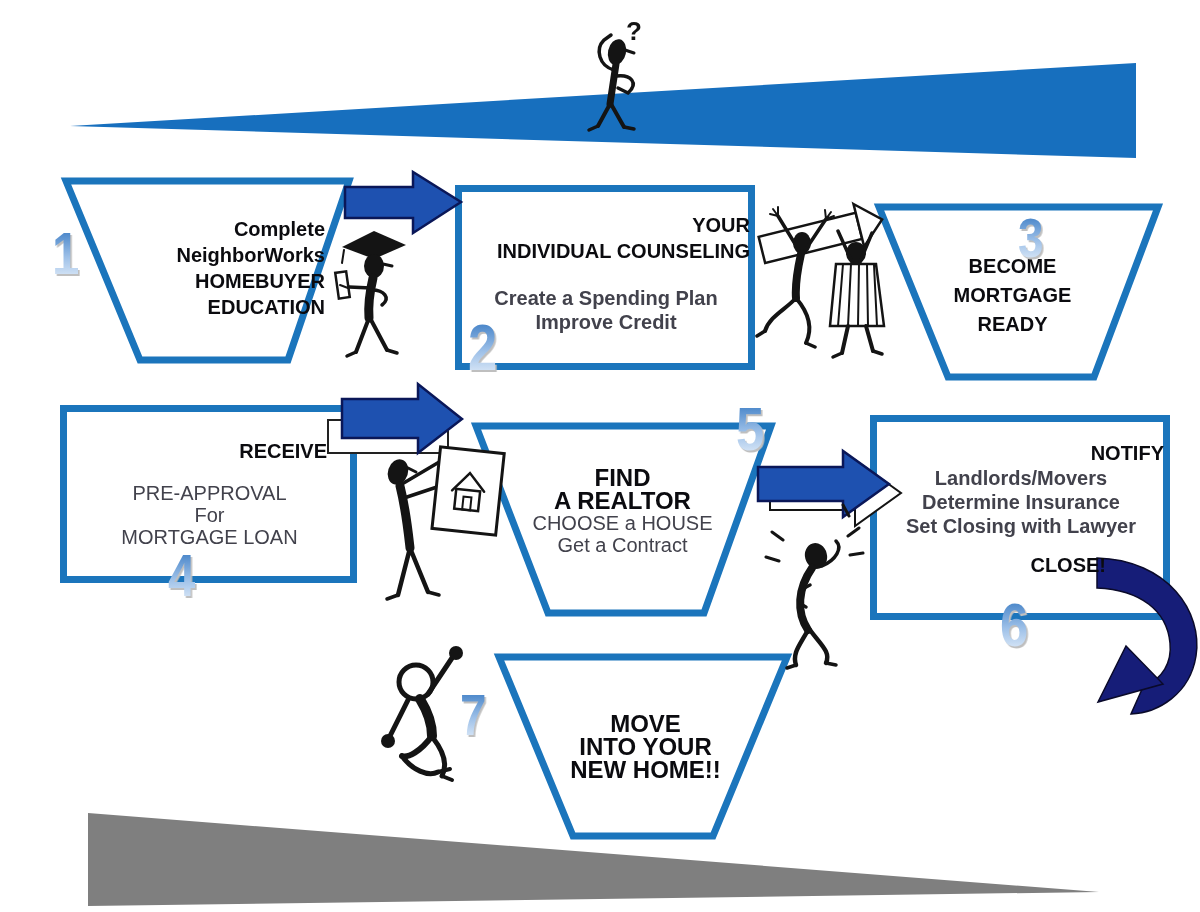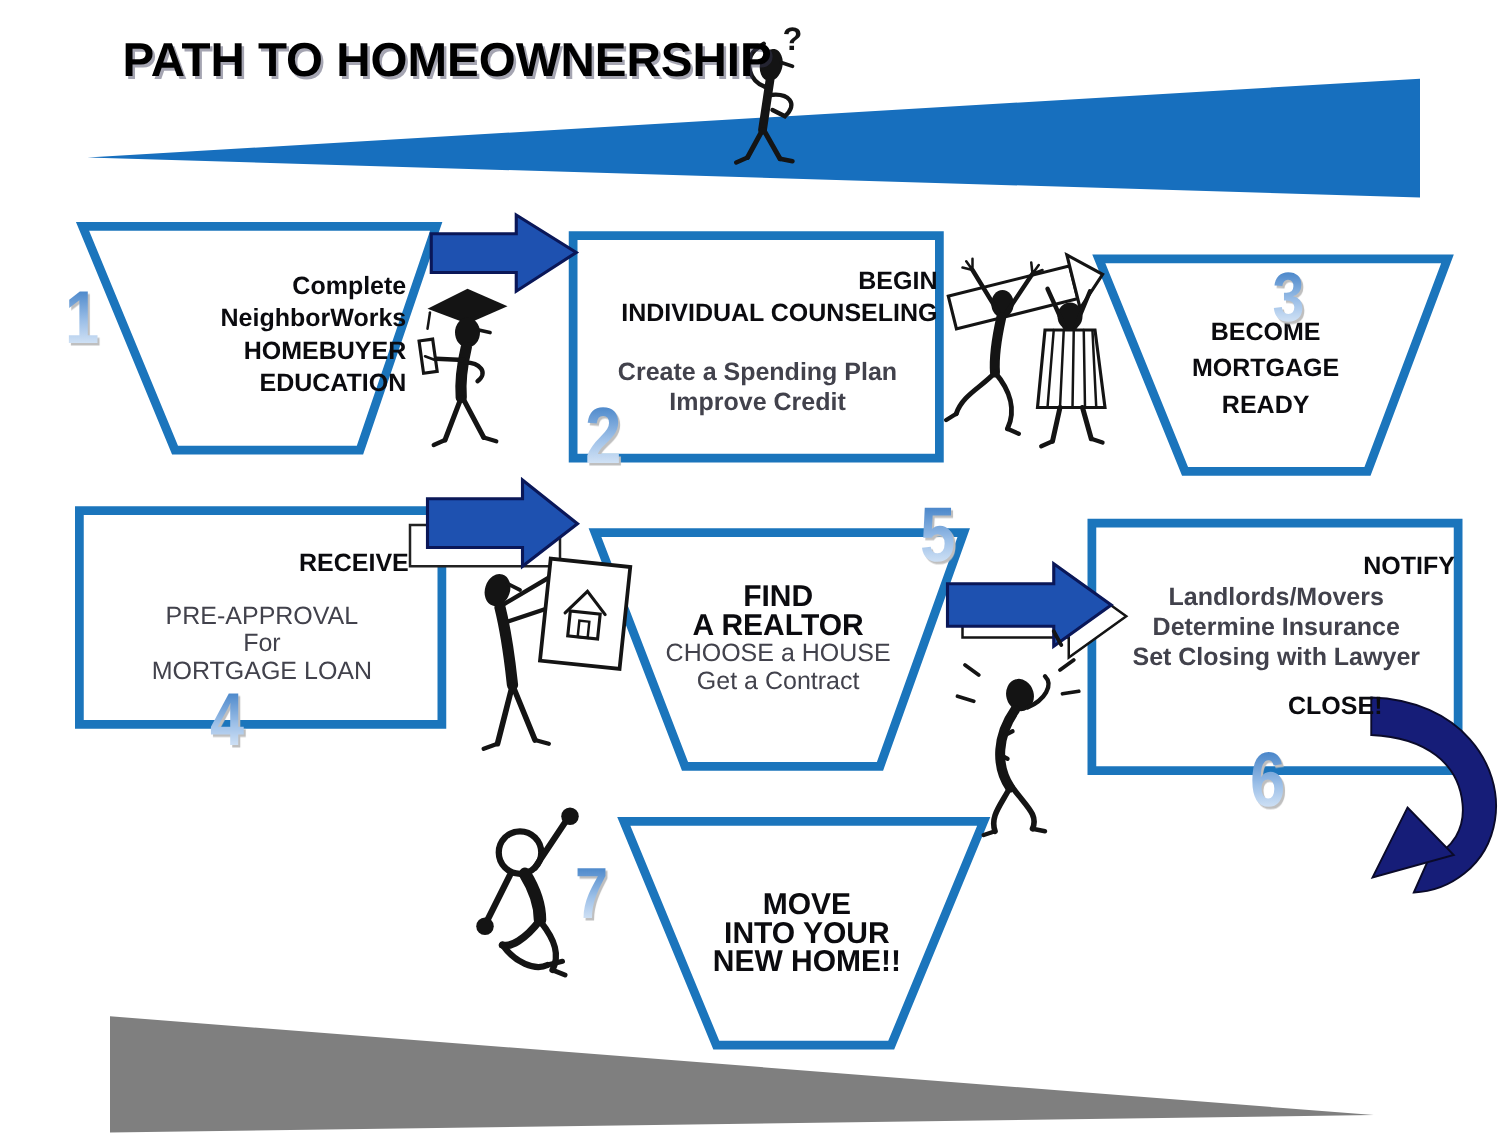--- a/index.html
+++ b/index.html
@@ -143,31 +143,30 @@
       <path d="M408,700 L390,736" stroke-width="5"></path>
       <circle cx="388" cy="741" r="7" fill="#141414" stroke="none"></circle>
       <path d="M420,699 C428,712 432,724 432,736" stroke-width="10"></path>
       <path d="M432,736 C420,752 408,758 402,756" stroke-width="6"></path>
       <path d="M402,756 C412,770 428,777 438,772" stroke-width="5"></path>
       <path d="M433,738 C444,752 448,764 442,776" stroke-width="5"></path>
       <path d="M438,772 l12,-3 M442,776 l10,4" stroke-width="4"></path>
     </g>
   </svg>
 
-  <div class="page-title">PATH TO HOMEOWNERSHIP</div>
 
   <div class="step-text" style="left:85px;top:216px;width:240px;">
     <div class="b">Complete</div>
     <div class="b">NeighborWorks</div>
     <div class="b">HOMEBUYER</div>
     <div class="b">EDUCATION</div>
   </div>
 
   <div class="step-text" style="left:462px;top:212px;width:288px;">
-    <div class="b">BEGIN</div>
+    <div class="b">YOUR</div>
     <div class="b">INDIVIDUAL COUNSELING</div>
     <div class="gap22"></div>
     <div class="g">Create a Spending Plan</div>
     <div class="g">Improve Credit</div>
   </div>
 
   <div class="step-text" style="left:930px;top:252px;width:165px;">
     <div class="b29">BECOME</div>
     <div class="b29">MORTGAGE</div>
     <div class="b29">READY</div>

